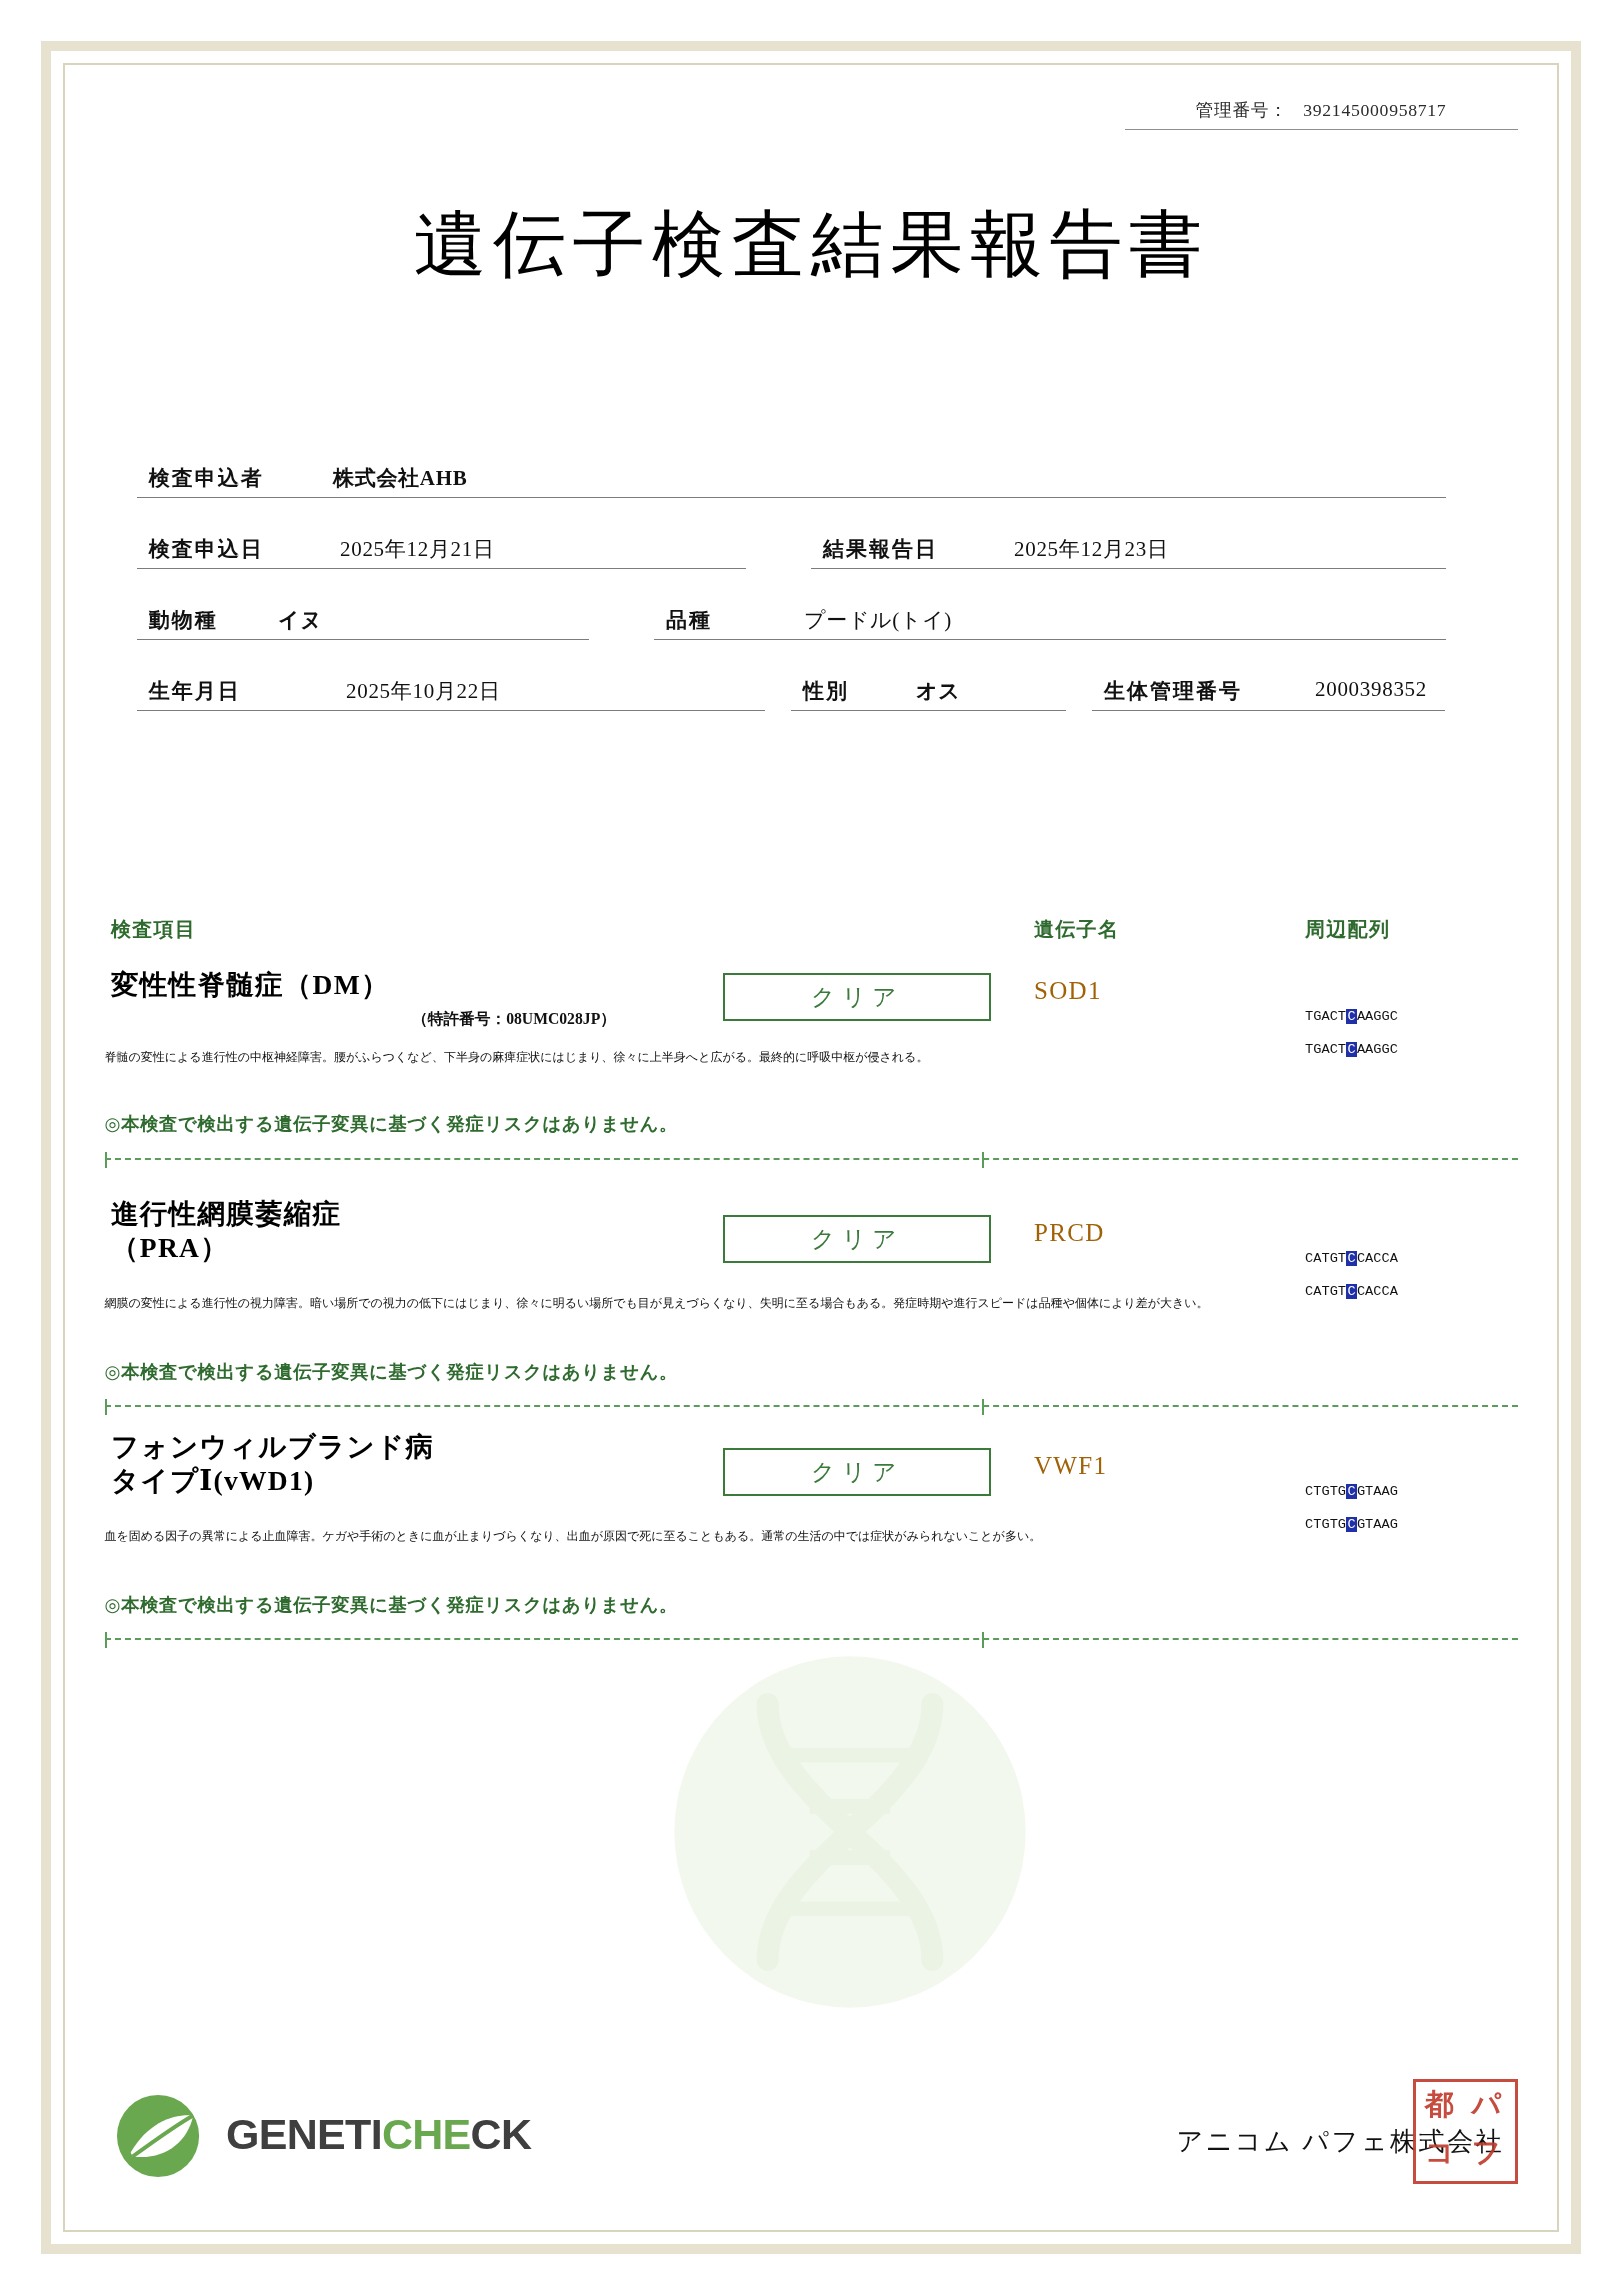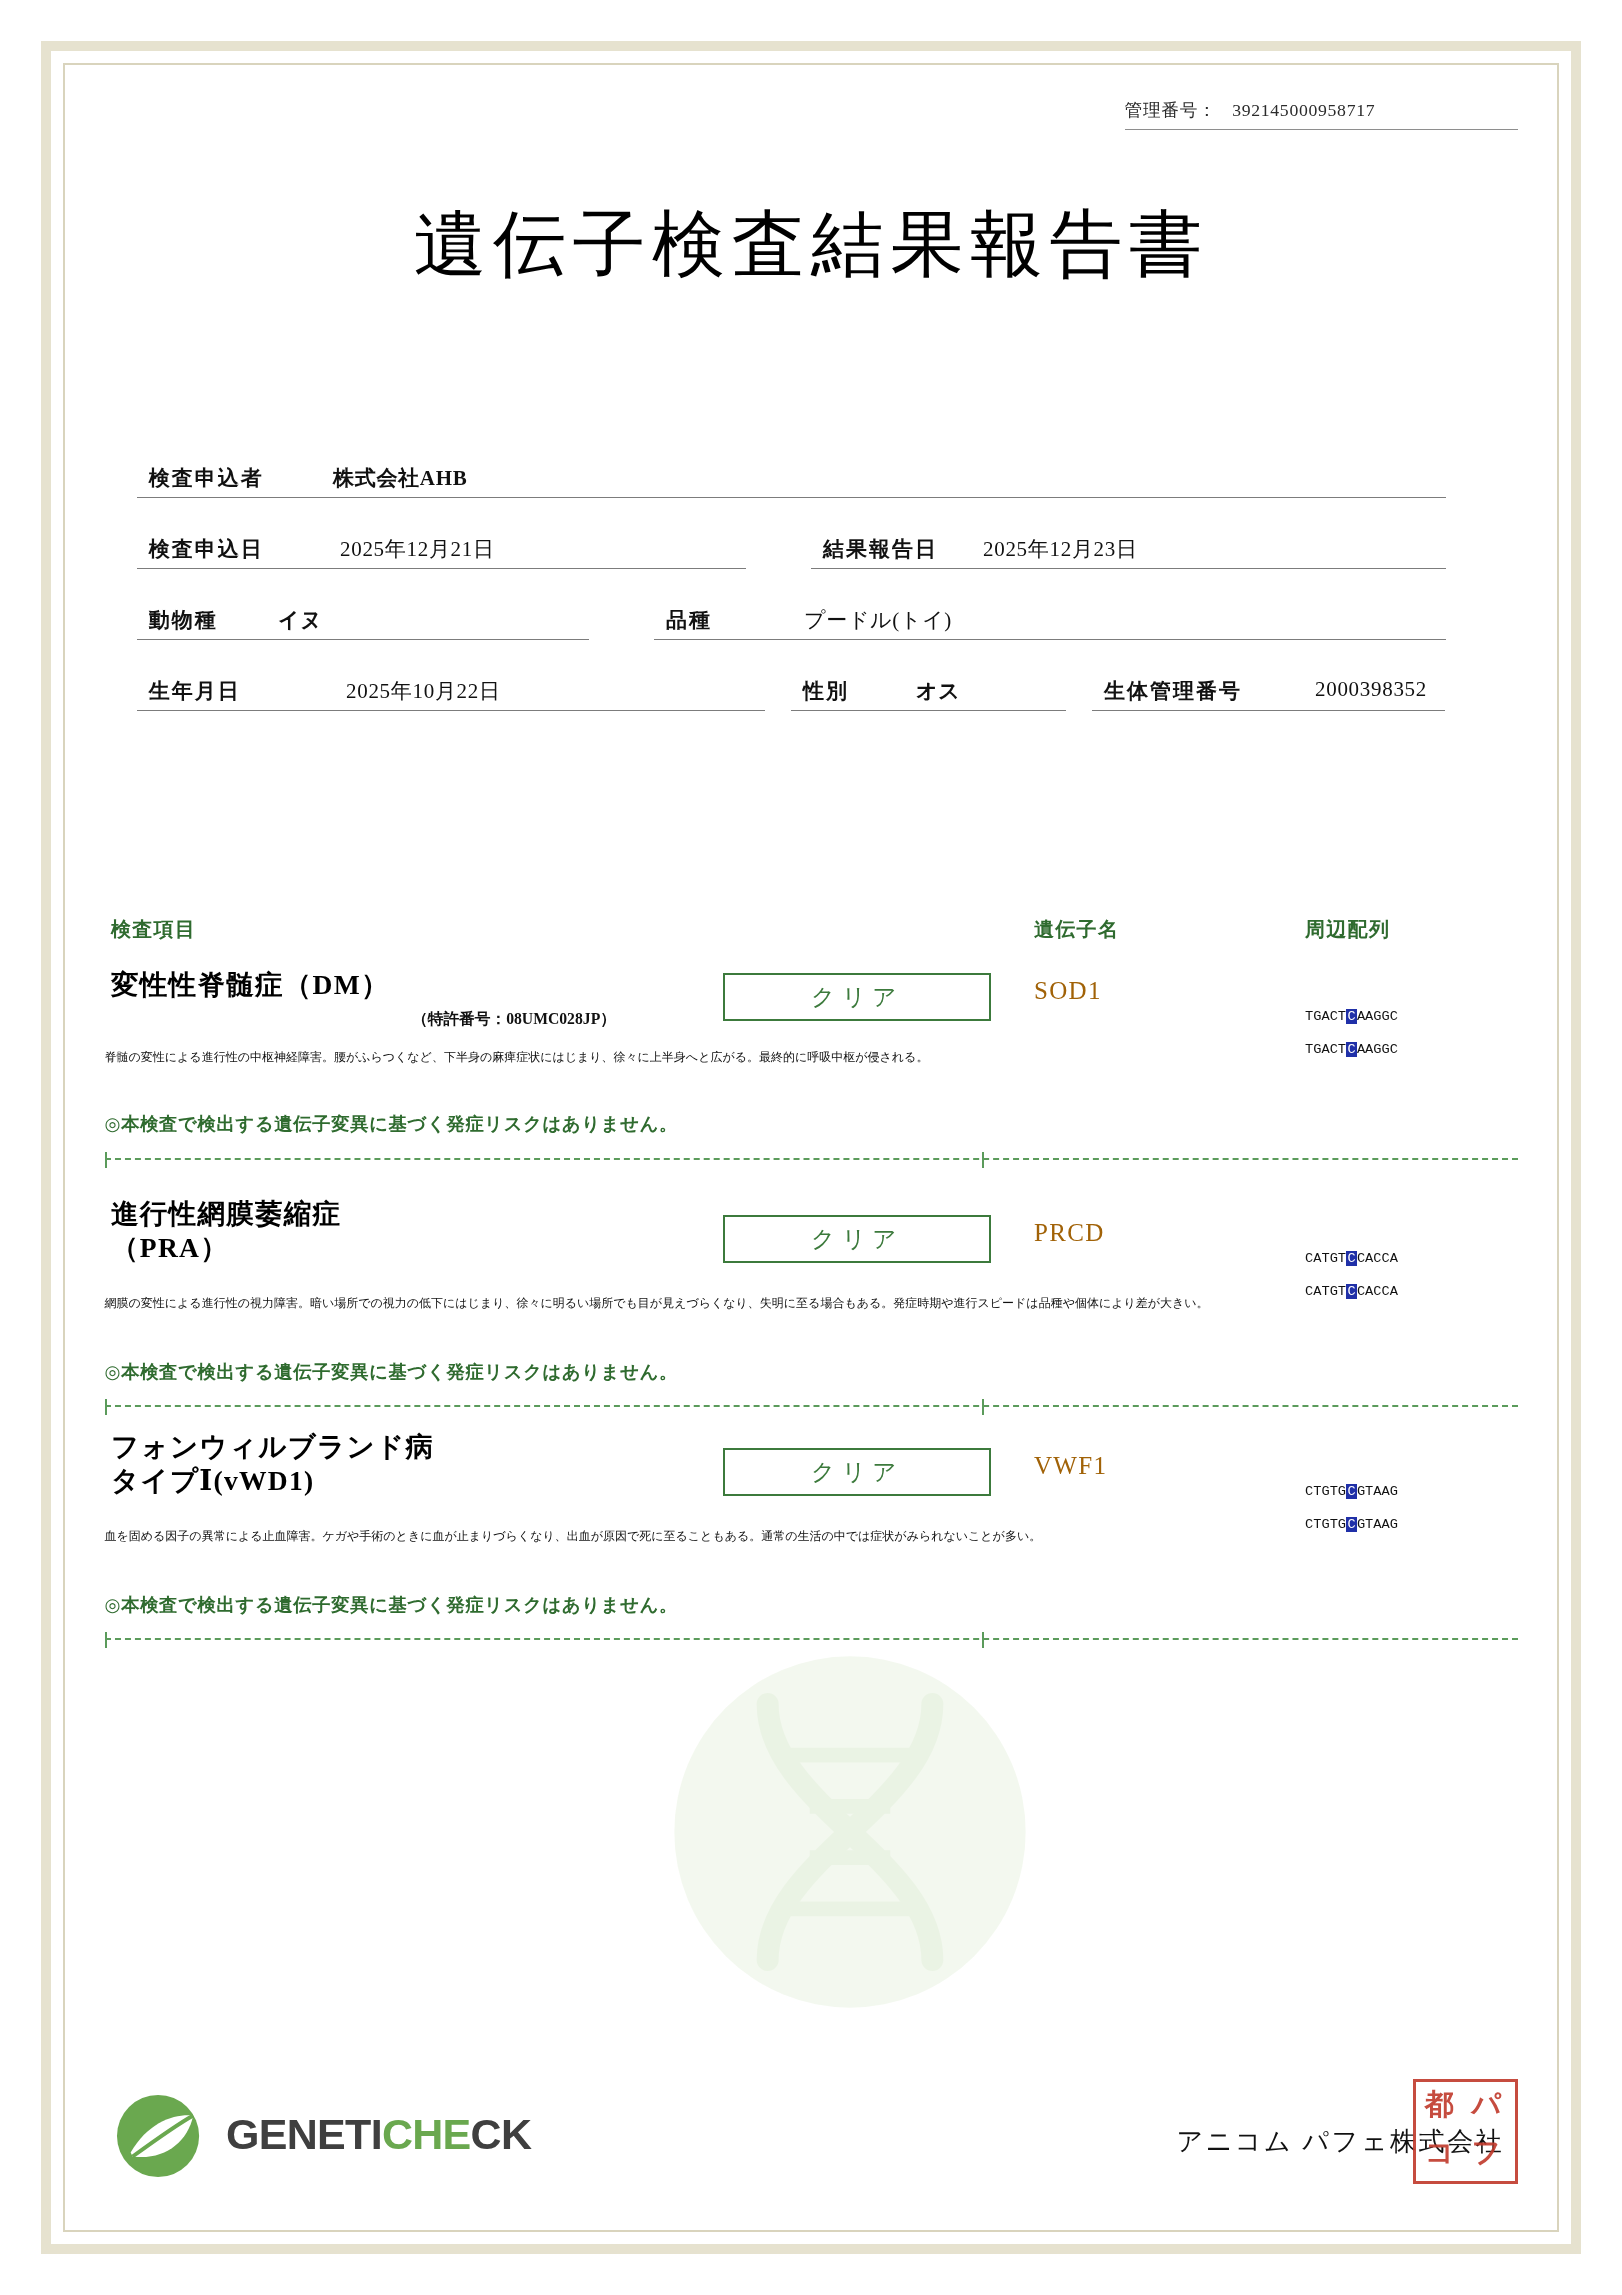--- a/index.html
+++ b/index.html
@@ -46,21 +46,21 @@
     width: 1426px;
     height: 2125px;
   }
 
   
   .admin-no {
     position: absolute;
     right: 6.5px;
     top: 13px;
     width: 393px;
-    text-align: left;
+    text-align: center;
     font-size: 17.7px;
     letter-spacing: 0.7px;
     color: #2b2b2b;
     padding-bottom: 6.5px;
     border-bottom: 1.3px solid #8e8e8e;
   }
   .admin-no .label { margin-right: 15.7px; }
 
   
   .doc-title {
@@ -337,21 +337,21 @@
         <div class="fvalue bold" style="left:196px;">株式会社AHB</div>
       </div>
 
       <div class="info-row">
         <div class="fieldline" style="left:0; width:609px;"></div>
         <div class="flabel" style="left:11.8px;">検査申込日</div>
         <div class="fvalue" style="left:203px;">2025年12月21日</div>
 
         <div class="fieldline" style="left:674px; width:635px;"></div>
         <div class="flabel" style="left:686px;">結果報告日</div>
-        <div class="fvalue" style="left:846px;">2025年12月23日</div>
+        <div class="fvalue" style="left:877px;">2025年12月23日</div>
       </div>
 
       <div class="info-row">
         <div class="fieldline" style="left:0; width:452px;"></div>
         <div class="flabel" style="left:11.8px;">動物種</div>
         <div class="fvalue bold" style="left:141px;">イヌ</div>
 
         <div class="fieldline" style="left:517px; width:792px;"></div>
         <div class="flabel" style="left:529px;">品種</div>
         <div class="fvalue" style="left:667px;">プードル(トイ)</div>

